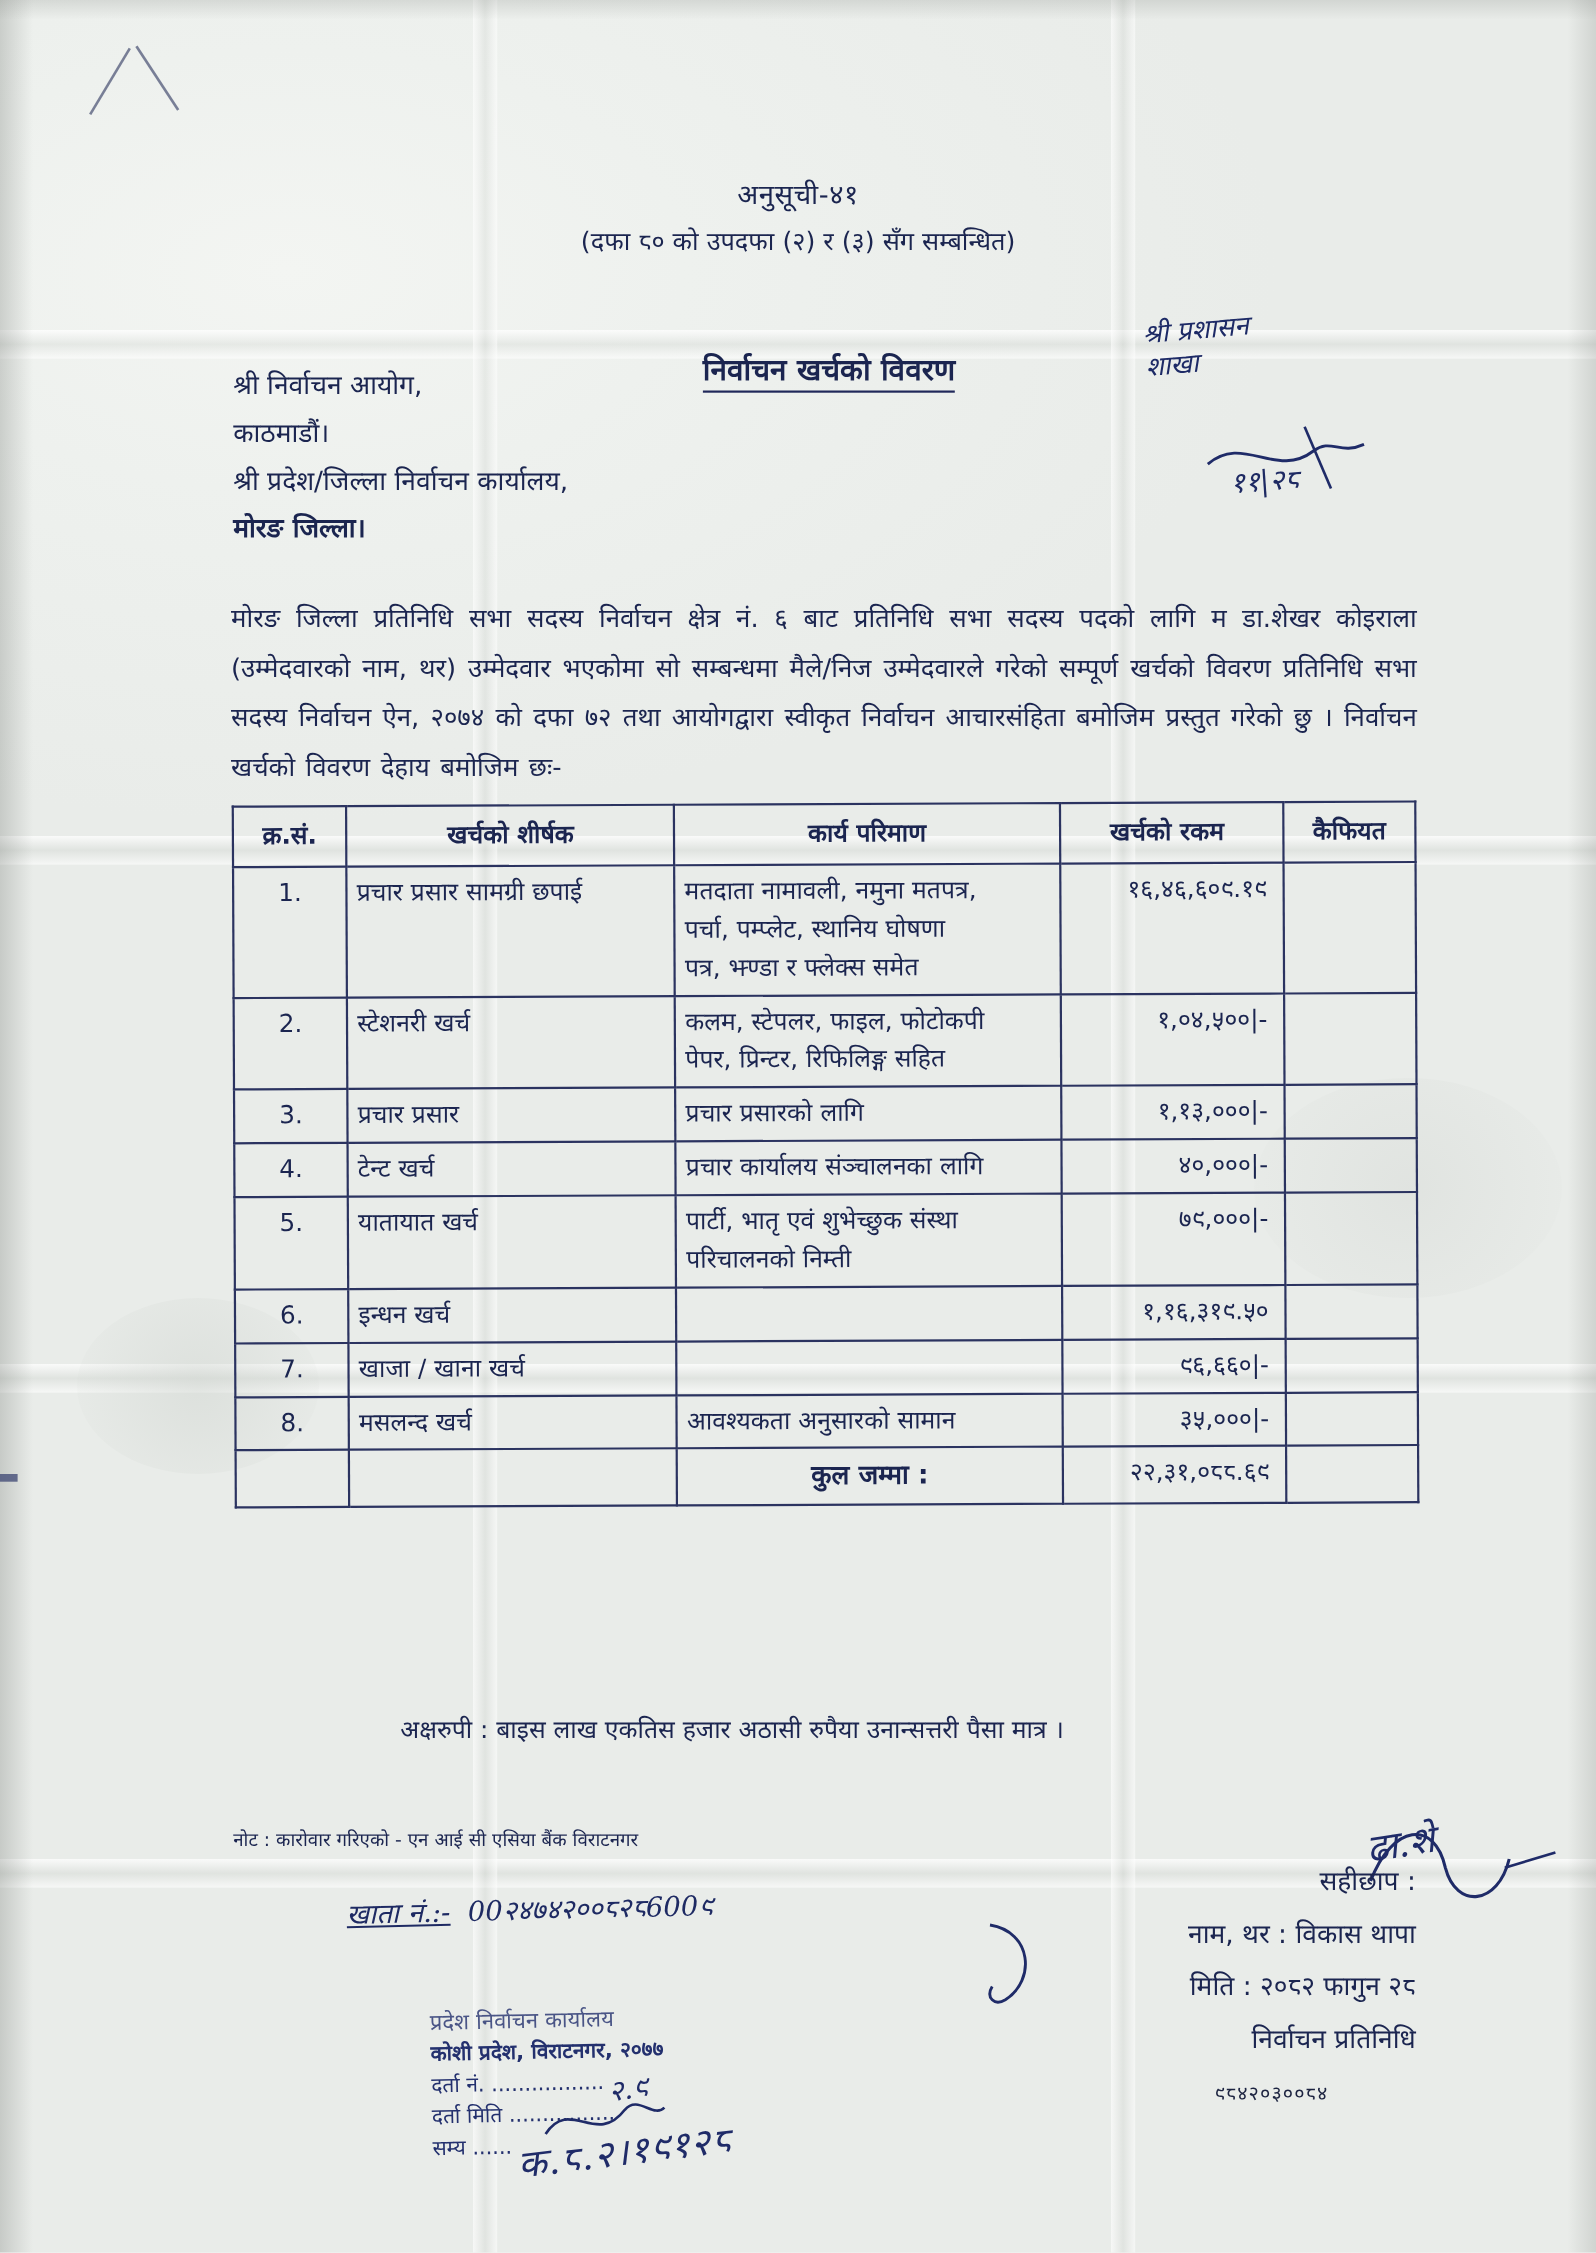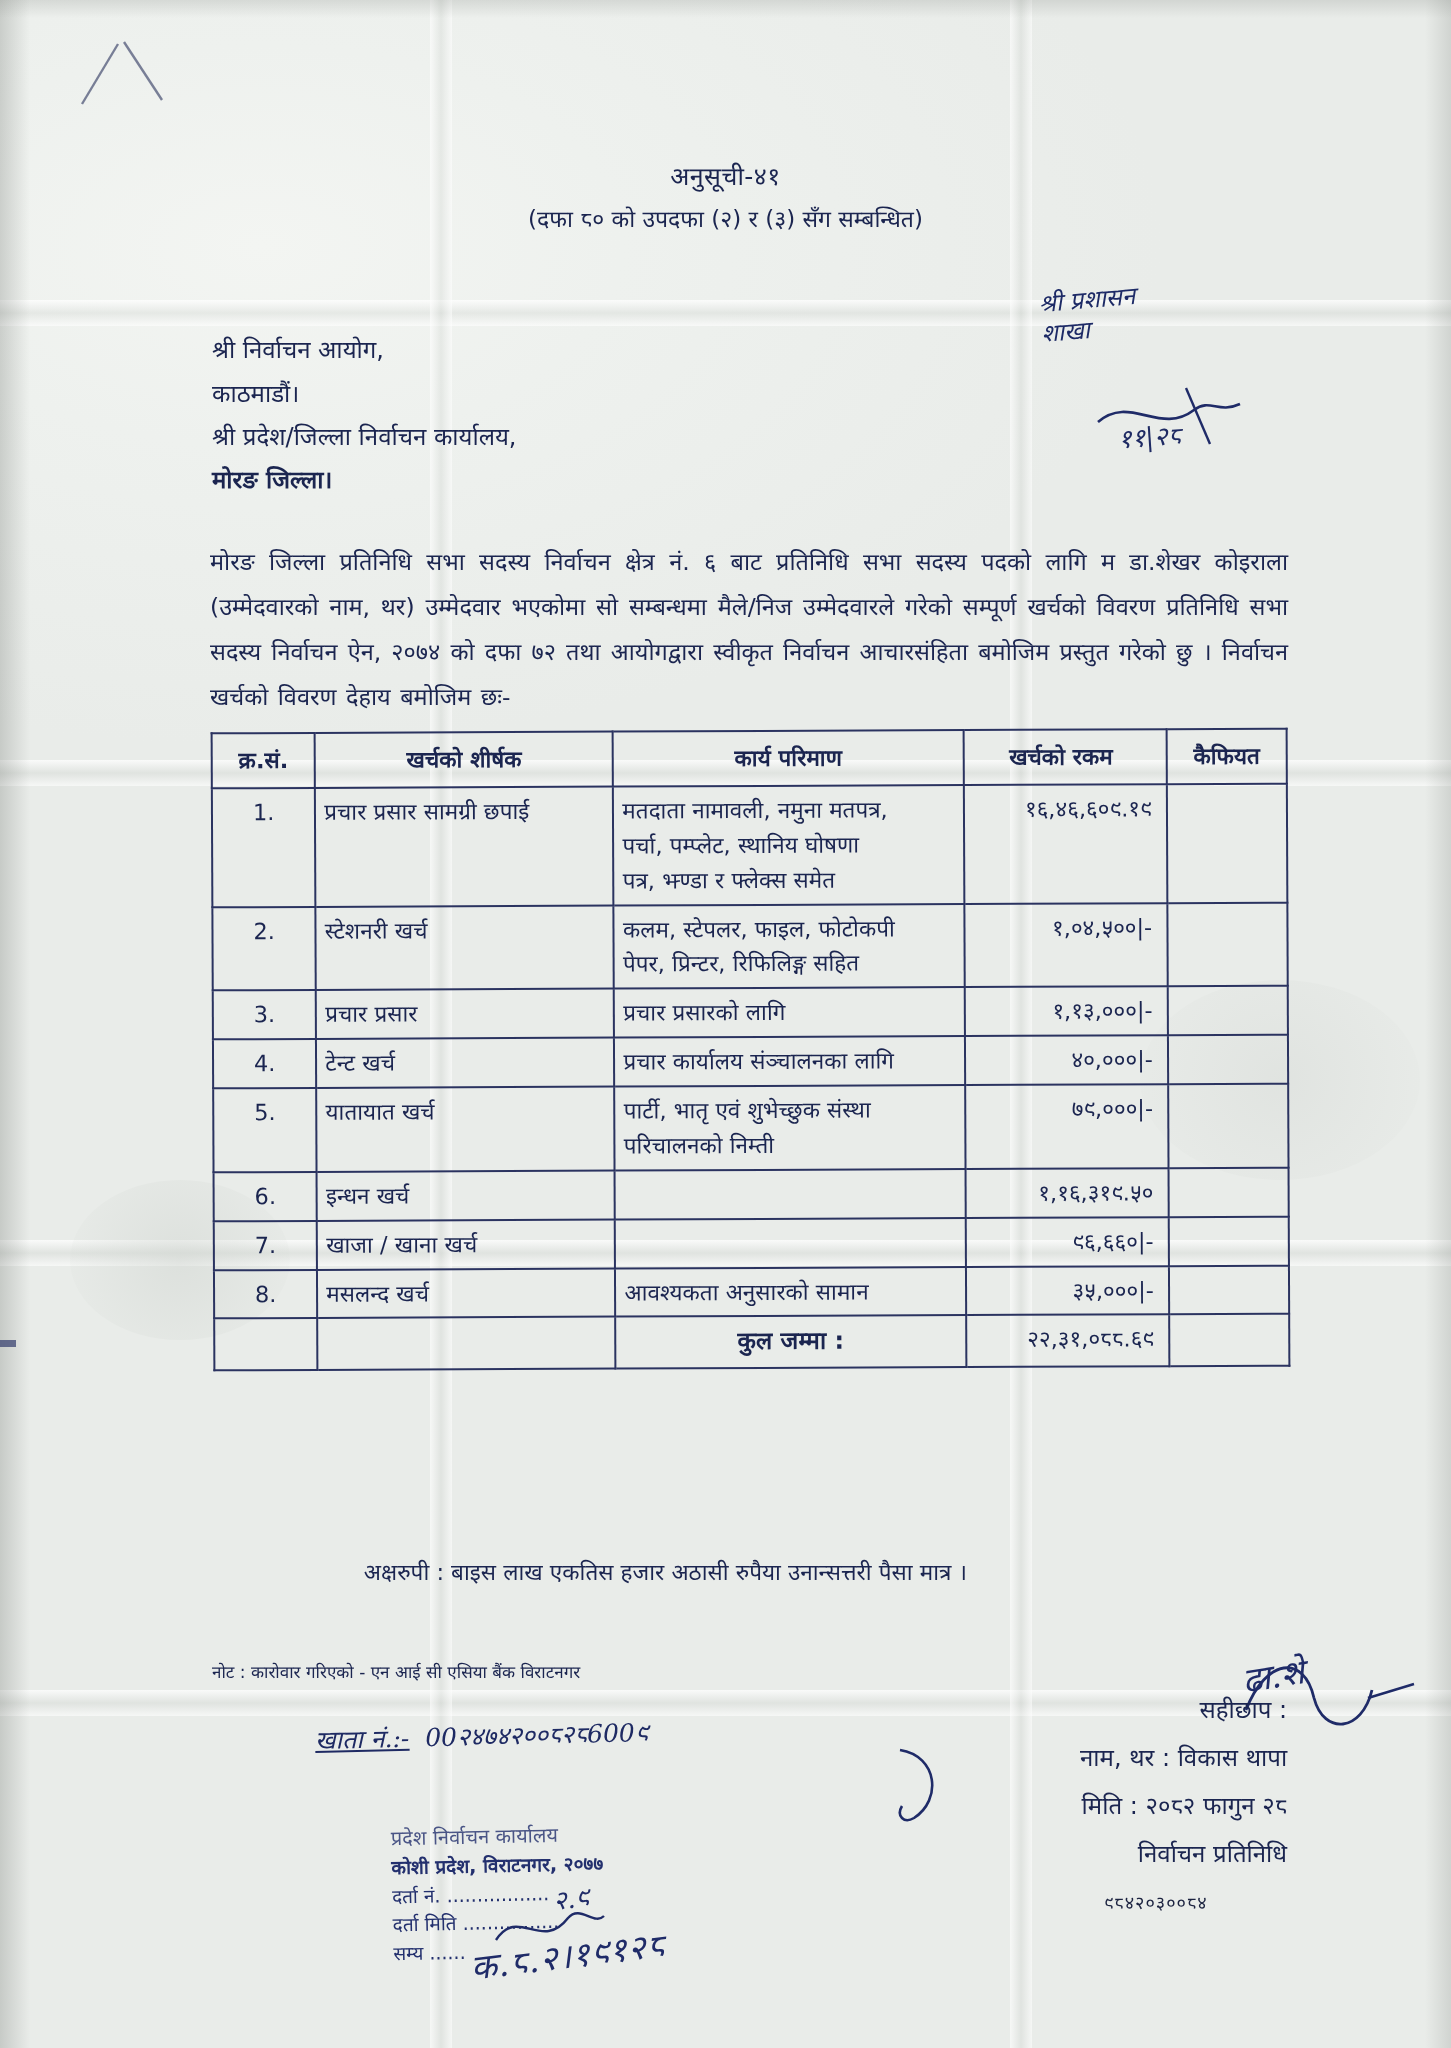--- a/index.html
+++ b/index.html
@@ -305,20 +305,23 @@
     <path d="M4 66 L40 6" stroke="#5a6180" stroke-width="2.4" fill="none" opacity="0.8"></path>
     <path d="M46 4 L84 62" stroke="#5a6180" stroke-width="2.4" fill="none" opacity="0.8"></path>
   </svg>
 
   <div class="doc">
 
     <div class="t center anusuchi">अनुसूची-४१</div>
 
     <div class="t center dafa">(दफा ८० को उपदफा (२) र (३) सँग सम्बन्धित)</div>
 
+    <div class="t center doc-title">
+      <span>निर्वाचन खर्चको विवरण</span>
+    </div>
 
     <div class="hand hand-top"><span>श्री प्रशासन</span>
 <span>शाखा</span></div>
     <svg class="scribble" style="left:1090px; top:380px; width:190px; height:70px;" viewBox="0 0 190 70">
       <path d="M8 42 C40 14, 70 56, 104 30 C120 18, 128 34, 150 24" stroke="#1f2b68" stroke-width="2.6" fill="none"></path>
       <path d="M96 8 L120 64" stroke="#1f2b68" stroke-width="2.4" fill="none"></path>
     </svg>
     <div class="hand hand-top-date">११|२८</div>
 
     <div class="t addr addr1">श्री निर्वाचन आयोग,</div>

